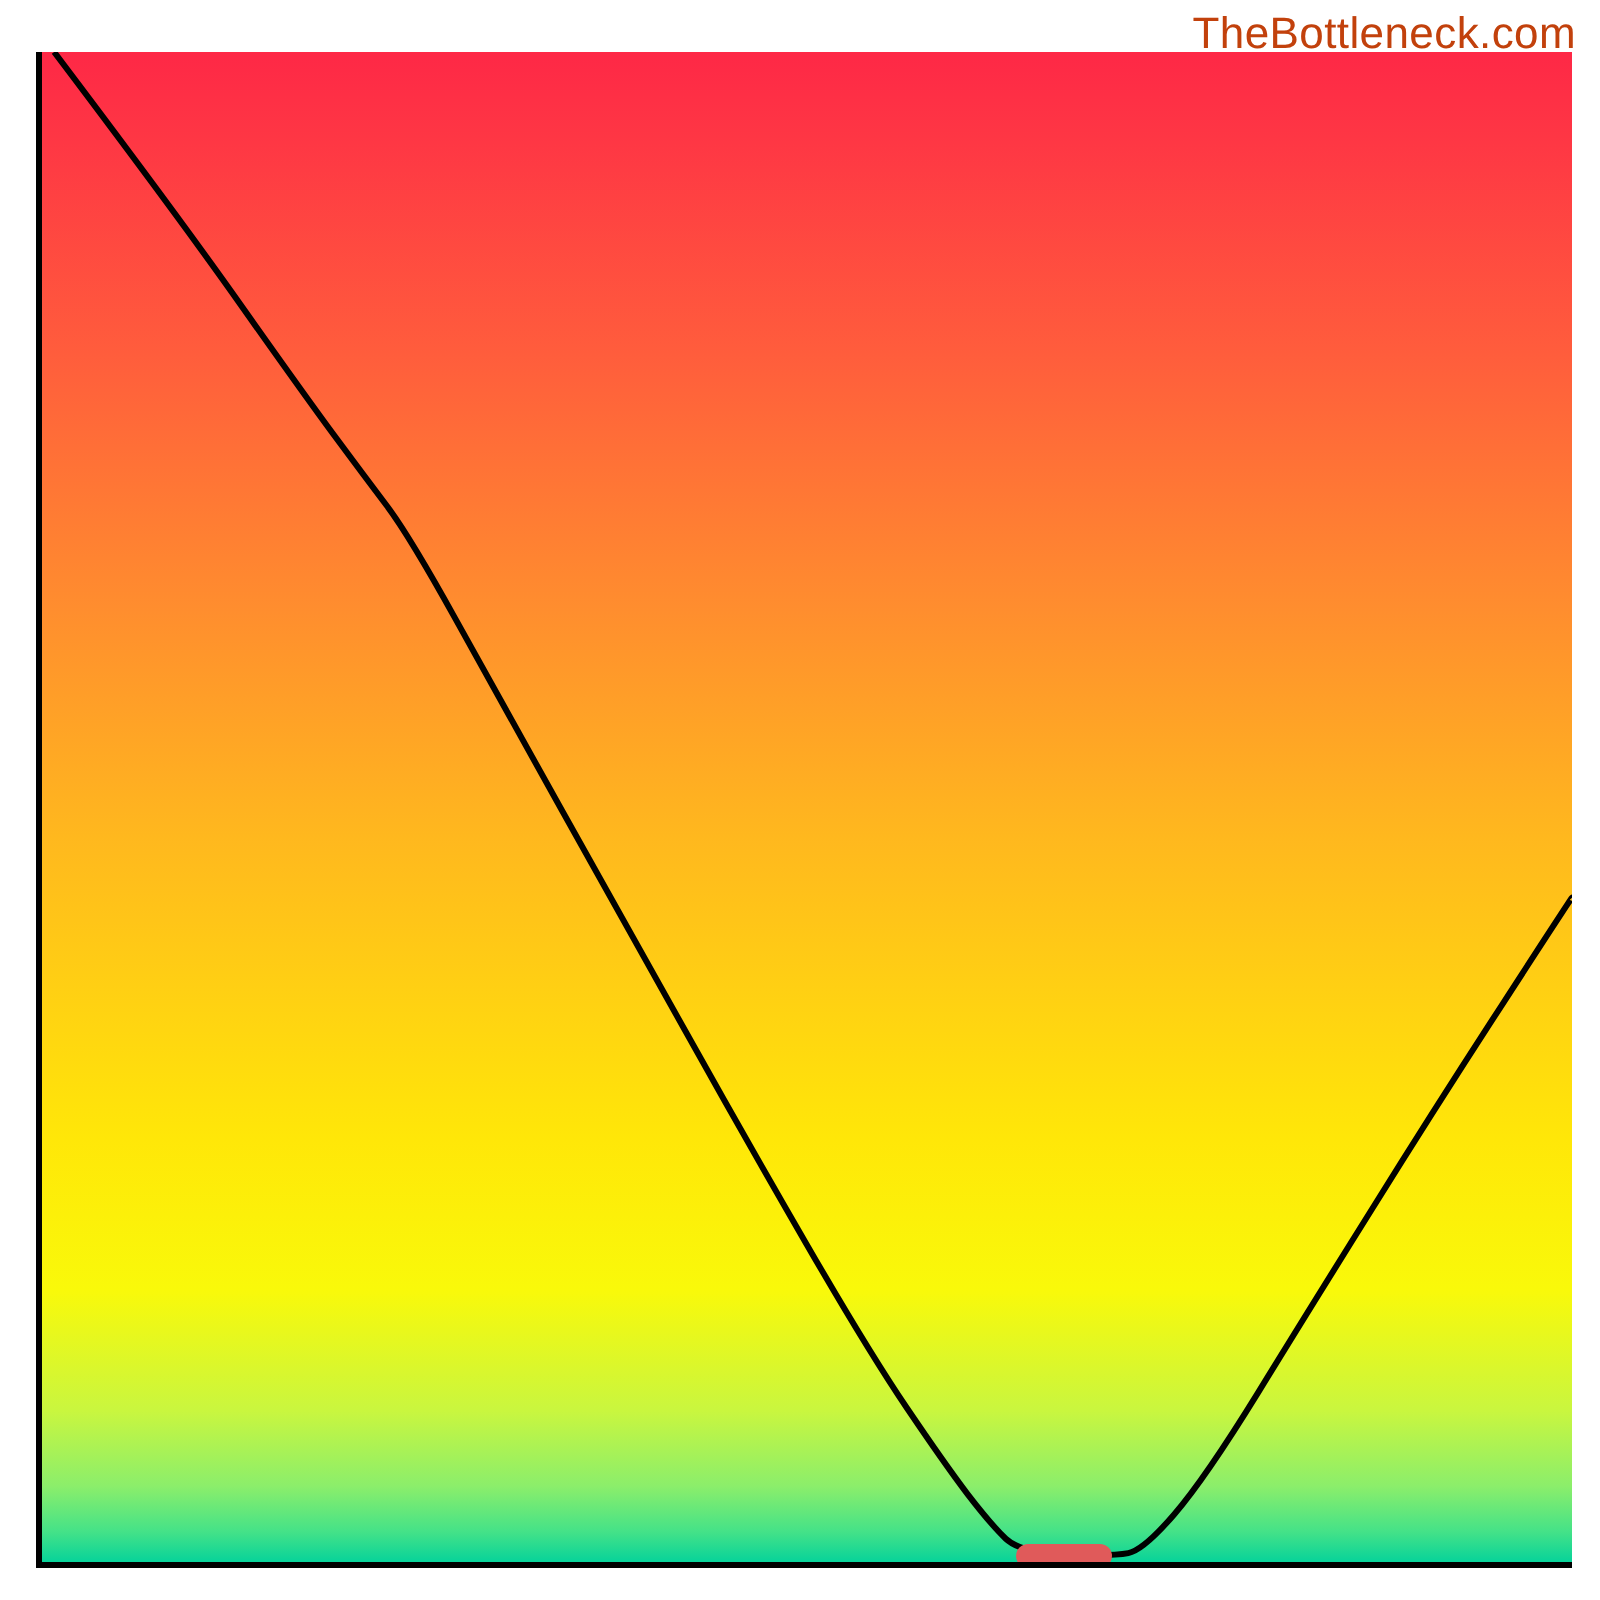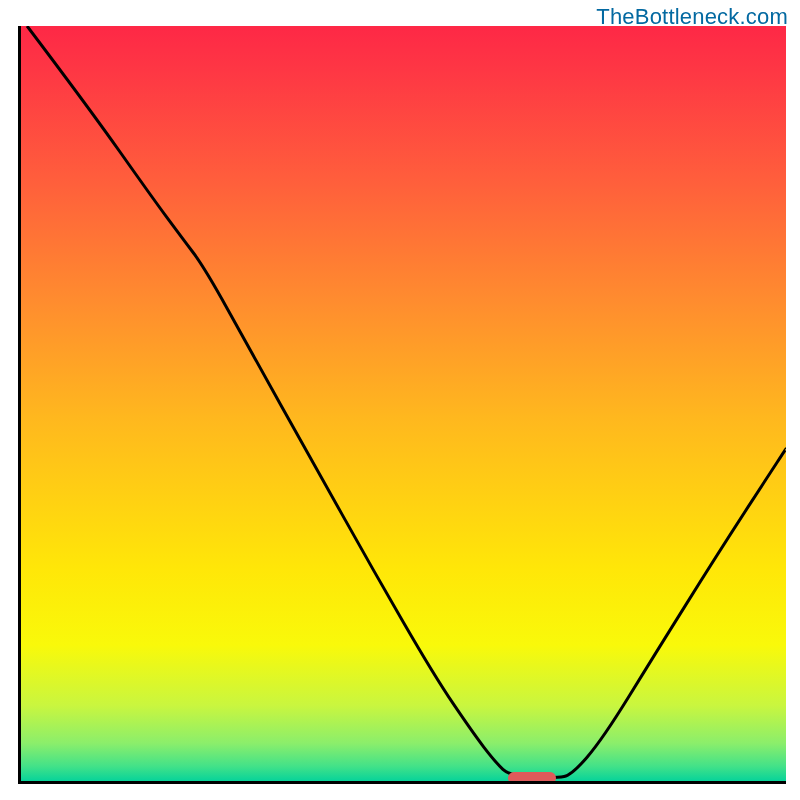--- a/index.html
+++ b/index.html
@@ -13,21 +13,21 @@
   }
   .stage {
     position: relative;
     width: 800px;
     height: 800px;
   }
   .watermark {
     position: absolute;
     top: 4px;
     right: 12px;
-    color: #0369a1;
+    color: #c2410c;
     font-size: 22px;
     font-weight: 500;
     letter-spacing: 0.2px;
     z-index: 20;
   }
   .plot {
     position: absolute;
     left: 18px;
     top: 26px;
     width: 768px;

